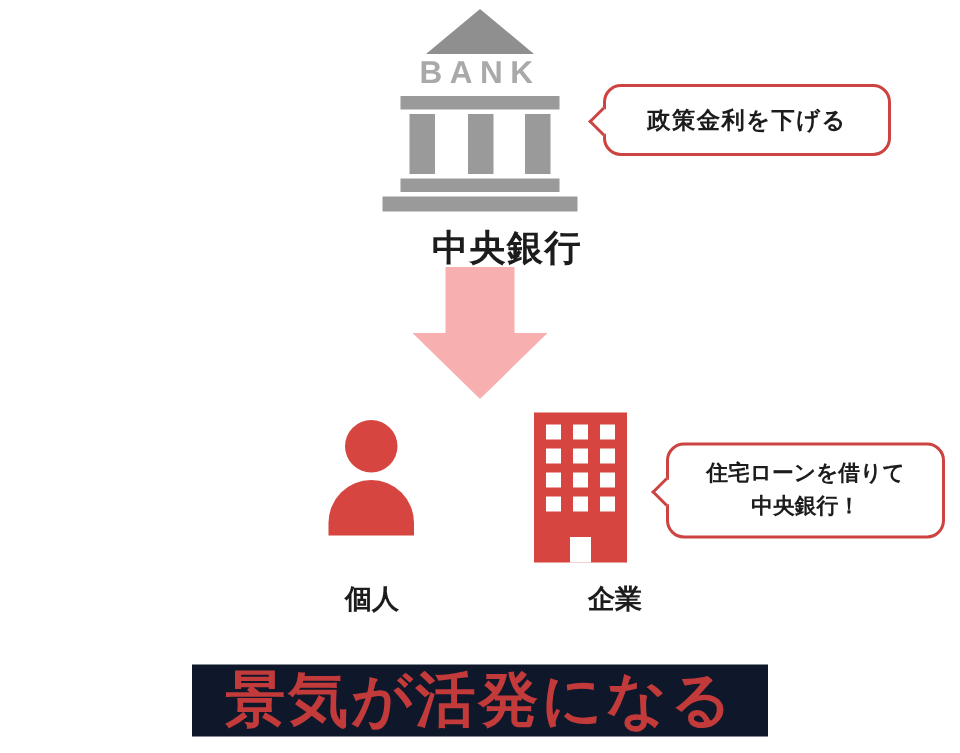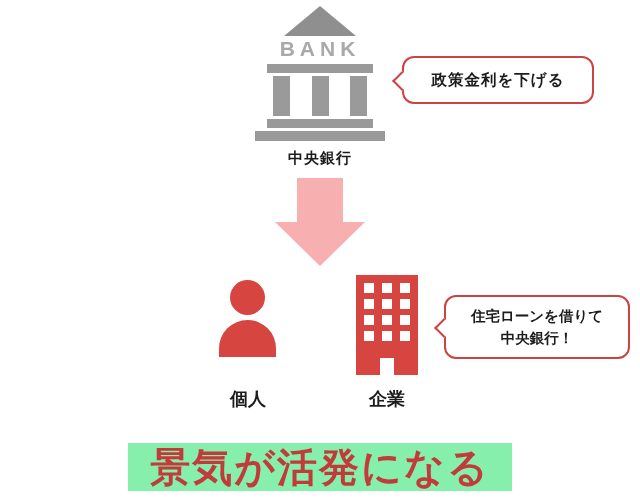--- a/index.html
+++ b/index.html
@@ -11,21 +11,21 @@
   .bank-group { position:absolute; left:252px; top:6px; width:136px; text-align:center; }
   .pediment { width:0; height:0; margin:0 auto;
     border-left:36px solid transparent; border-right:36px solid transparent;
     border-bottom:30px solid #8f8f8f; }
   .bank-sign { margin-top:1px; font-weight:bold; font-size:21px; letter-spacing:5px;
     color:#a9a9a9; }
   .bank-bar { width:106px; height:9px; background:#9a9a9a; margin:3px auto; }
   .bank-cols { width:94px; height:40px; margin:0 auto; display:flex; justify-content:space-between; }
   .bank-cols div { width:17px; height:40px; background:#9a9a9a; }
   .bank-base { width:130px; height:10px; background:#9a9a9a; margin:3px auto 0; }
-  .bank-label { margin-top:8px; font-size:15px; font-weight:bold; color:#1c1c1c; letter-spacing:1px; }
+  .bank-label { margin-top:8px; font-size:24px; font-weight:bold; color:#1c1c1c; letter-spacing:1px;text-align:right; }
 
   
   .bubble { position:absolute; background:#ffffff; border:2.5px solid #cc4341;
     border-radius:12px; display:flex; flex-direction:column; justify-content:center;
     align-items:center; font-weight:bold; color:#1c1c1c; text-align:center; }
   .bubble .tail { position:absolute; width:14px; height:14px; background:#ffffff;
     transform:rotate(45deg); }
   .tail-left  { left:-9px;  border-left:2.5px solid #cc4341; border-bottom:2.5px solid #cc4341; }
   .tail-right { right:-9px; border-top:2.5px solid #cc4341;  border-right:2.5px solid #cc4341; }
 
@@ -52,26 +52,26 @@
   .person-label { position:absolute; left:207px; top:387px; width:82px; text-align:center;
     font-size:18px; font-weight:bold; color:#1c1c1c; }
 
   
   .building { position:absolute; left:356px; top:275px; width:62px; height:100px;
     background:#d6453f; padding:8px 8px 0; }
   .win-grid { display:grid; grid-template-columns:repeat(3,10px); grid-auto-rows:10px;
     justify-content:space-between; row-gap:6px; }
   .win-grid div { background:#ffffff; }
   .door { position:absolute; left:24px; bottom:0; width:14px; height:17px; background:#ffffff; }
-  .company-label { position:absolute; left:346px; top:387px; width:82px; text-align:center;
+  .company-label { position:absolute; left:346px; top:387px; width:82px; text-align:right;
     font-size:18px; font-weight:bold; color:#1c1c1c; }
 
   
   .footer-band { position:absolute; left:128px; top:443px; width:384px; height:48px;
-    background:#86efac; display:flex; justify-content:center; align-items:center;
+    background:#0f172a; display:flex; justify-content:center; align-items:center;
     overflow:visible; }
   .footer-text { font-family:"DejaVu Serif","Liberation Serif",serif; font-weight:bold;
     font-size:40px; line-height:1; color:#c23b3a; letter-spacing:2px; white-space:nowrap; }
 </style>
 </head>
 <body>
 
 <div class="canvas">
 
   <div class="bank-group">

